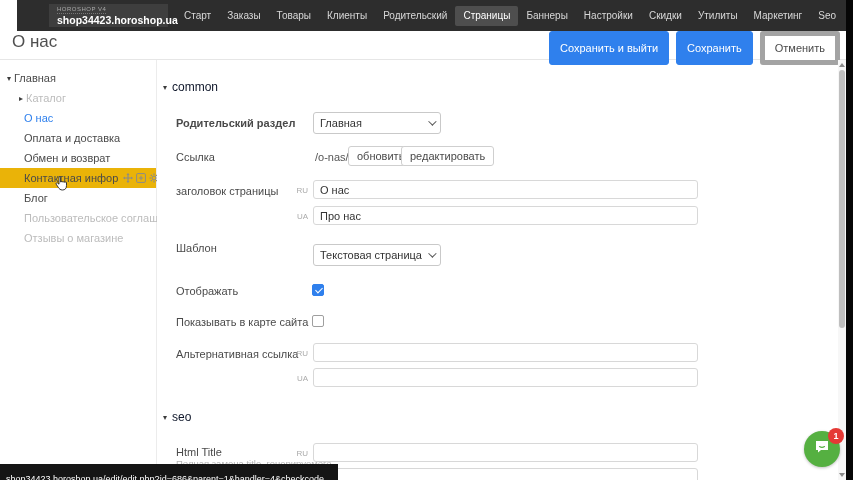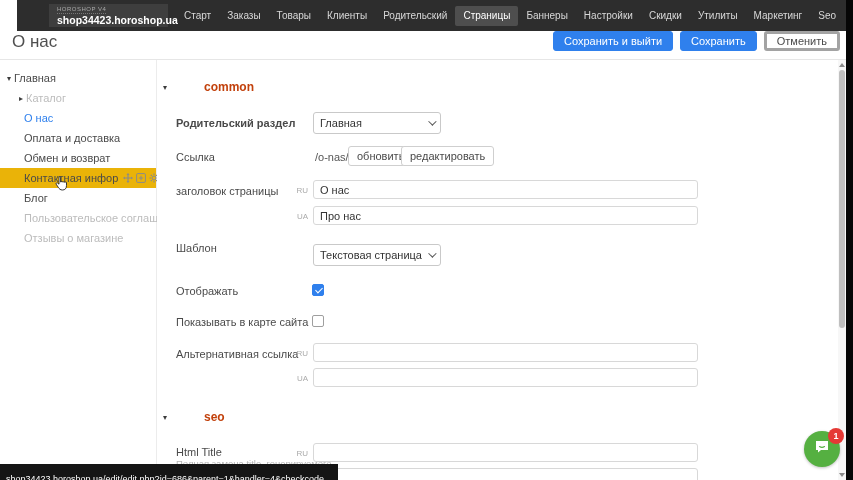--- a/index.html
+++ b/index.html
@@ -18,24 +18,24 @@
   .nav { display:flex; align-items:center; margin-left:8px; height:23px; }
   .nav-item { font-size:10px; color:#d8d8d8; padding:3px 8px; white-space:nowrap; cursor:pointer;
     border-radius:2px; line-height:14px; }
   .nav-item.active { background:#4e4e4e; color:#fff; }
 
   
   .header { position:absolute; left:0; top:23px; width:853px; height:37px; background:#fff;
     border-bottom:1px solid #e6e6e6; z-index:5; }
   .page-title { position:absolute; left:12px; top:9px; font-size:17px; color:#4f4f4f; }
   .header-actions { position:absolute; right:13px; top:8px; display:flex; gap:7px; }
-  .btn { font-family:"Liberation Sans", sans-serif; font-size:11px; height:20px; padding:0 10px;
+  .btn { font-family:"Liberation Sans", sans-serif; font-size:11px; height:34px; padding:0 10px;
     border-radius:3px; cursor:pointer; }
   .btn-primary { background:#2f80ed; border:1px solid #2f80ed; color:#fff; }
-  .btn-secondary { background:#fff; border:3px solid #a3a3a3; color:#4a4a4a; }
+  .btn-secondary { background:#fff; border:5px solid #a3a3a3; color:#4a4a4a; }
 
   
   .sidebar { position:absolute; left:0; top:60px; width:157px; height:420px; background:#fff;
     border-right:1px solid #ececec; padding-top:8px; }
   .tree-item { position:relative; height:20px; display:flex; align-items:center; font-size:11px;
     color:#4a4a4a; cursor:pointer; white-space:nowrap; }
   .tree-item .arrow { font-size:8px; color:#3c3c3c; width:10px; text-align:center; }
   .tree-root { padding-left:4px; }
   .tree-child { padding-left:24px; }
   .tree-child-arrow { padding-left:16px; }
@@ -43,21 +43,21 @@
   .tree-item.muted { color:#bcbcbc; }
   .tree-item.hovered { background:#eab308; }
   .row-icons { display:flex; align-items:center; gap:3px; margin-left:5px; }
   .row-icons svg { display:block; }
   .cursor-pointer-wrap { position:absolute; left:55px; top:8px; z-index:60; pointer-events:none; }
 
   
   .main { position:absolute; left:157px; top:60px; width:681px; height:420px; background:#fff; overflow:hidden; }
   .section-head { position:absolute; display:flex; align-items:center; gap:5px; cursor:pointer; }
   .section-head .s-arrow { font-size:8px; color:#3c3c3c; }
-  .section-head .s-title { font-size:12px; font-weight:bold; color:#c2410c;margin-left:32px; }
+  .section-head .s-title { font-size:12px; font-weight:normal; color:#0f172a; }
   .f-label { position:absolute; left:19px; font-size:11px; color:#4a4a4a; white-space:nowrap; }
   .f-hint { position:absolute; left:19px; font-size:9.5px; color:#b4b4b4; white-space:nowrap; }
   .lang-tag { position:absolute; width:14px; text-align:right; font-size:8px; color:#aaa; }
   .t-input { position:absolute; left:156px; width:385px; height:19px; border:1px solid #d8d8d8;
     border-radius:3px; font-family:"Liberation Sans", sans-serif; font-size:11px; color:#333;
     padding:0 6px; outline:none; background:#fff; }
   .sel { position:absolute; left:156px; width:128px; height:22px; border:1px solid #c9c9c9;
     border-radius:3px; background:#fff; display:flex; align-items:center; padding:0 6px;
     font-size:11px; color:#333; cursor:pointer; }
   .sel .sel-chev { margin-left:auto; width:6px; height:6px; border-right:1.5px solid #555;

